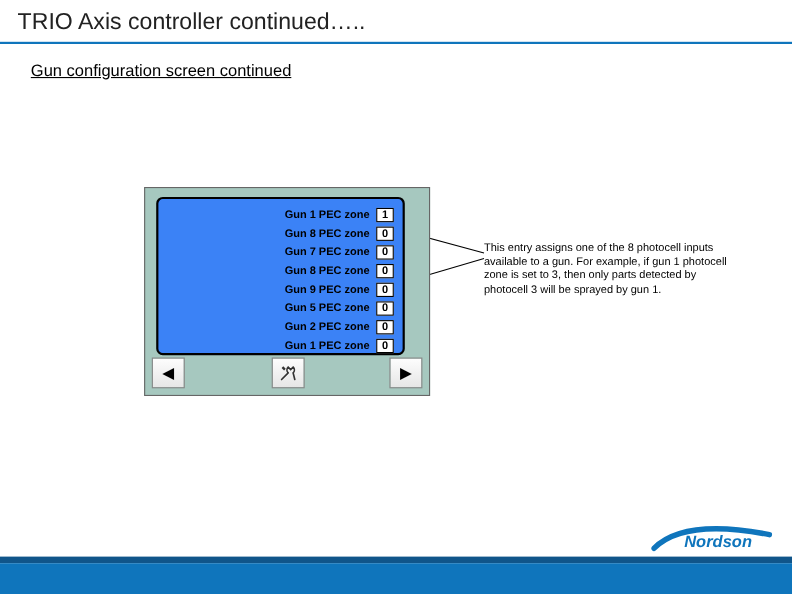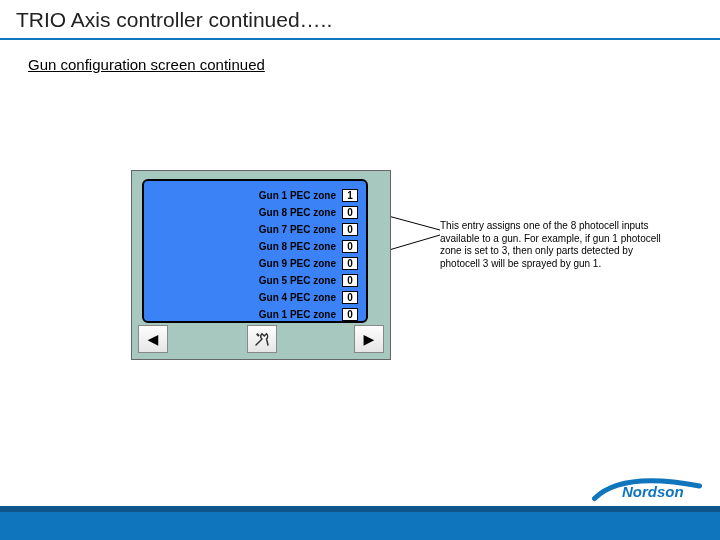--- a/index.html
+++ b/index.html
@@ -166,21 +166,21 @@
       </div>
       <div class="row">
         <span class="lbl">Gun 9 PEC zone</span>
         <span class="valbox">0</span>
       </div>
       <div class="row">
         <span class="lbl">Gun 5 PEC zone</span>
         <span class="valbox">0</span>
       </div>
       <div class="row">
-        <span class="lbl">Gun 4 PEC zone</span>
+        <span class="lbl">Gun 2 PEC zone</span>
         <span class="valbox">0</span>
       </div>
       <div class="row">
         <span class="lbl">Gun 1 PEC zone</span>
         <span class="valbox">0</span>
       </div>
     </div>
 
     <div class="nav-btn nav-left">
       <span>◀</span>

